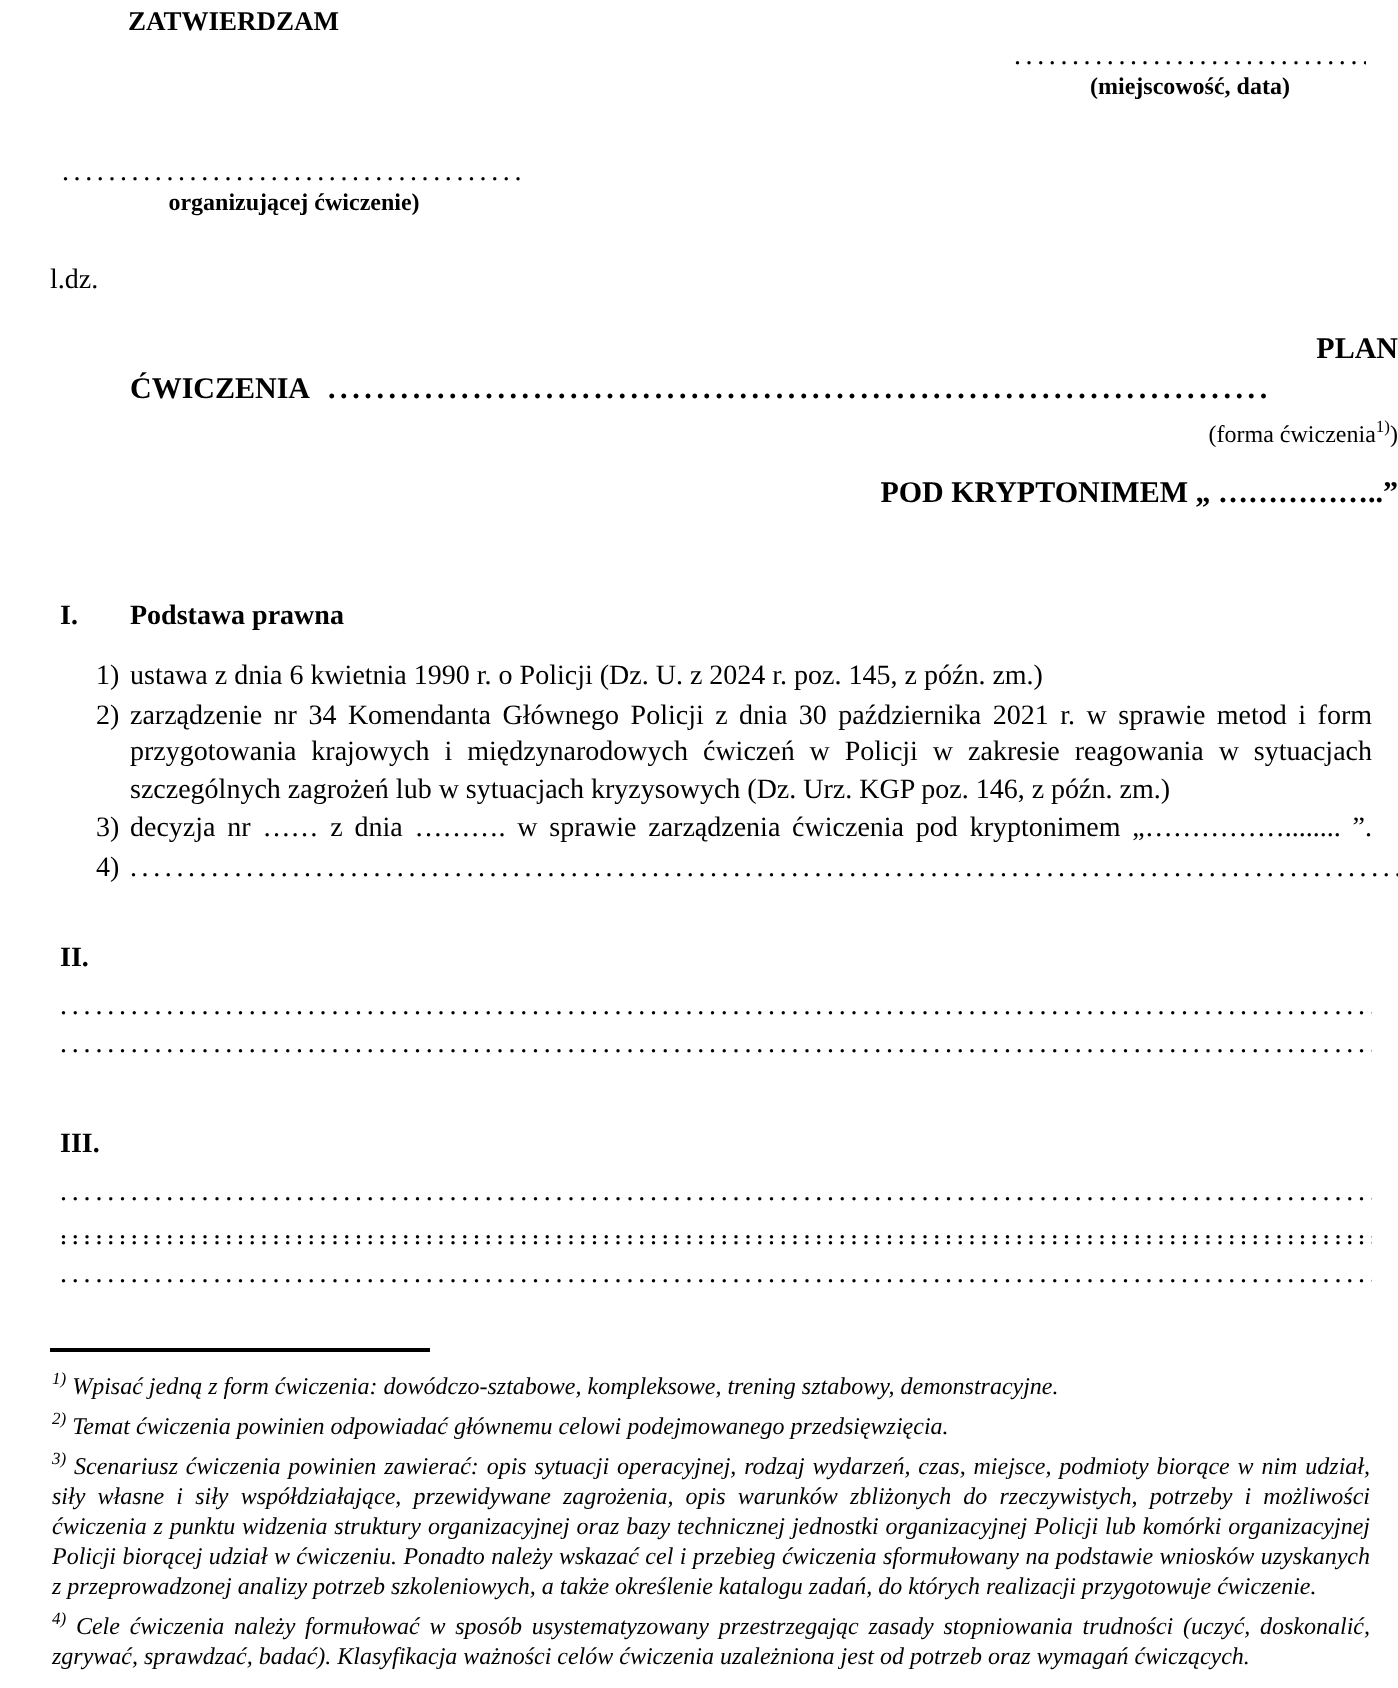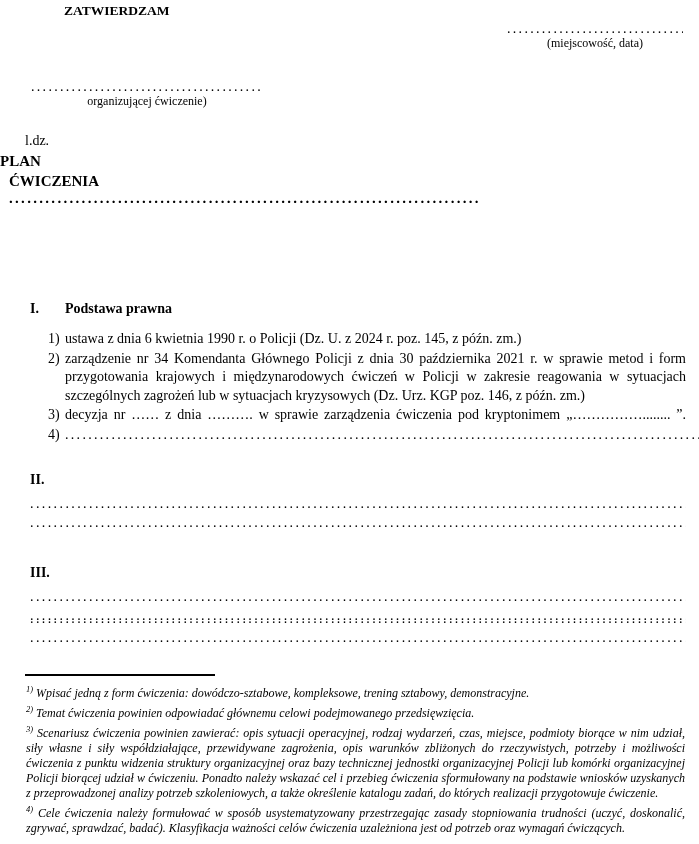--- a/index.html
+++ b/index.html
@@ -16,31 +16,31 @@
     vertical-align:baseline;
   }
   .fill-line{
     overflow:hidden;white-space:nowrap;height:19px;line-height:19px;
     letter-spacing:2.4px;font-size:14px;
   }
   
   .approve{position:absolute;left:64px;top:3px;font-weight:bold;font-size:13.5px;}
   .place-date{position:absolute;right:14px;top:22px;width:180px;display:flex;flex-direction:column;align-items:center;}
   .place-date .dots{width:176px;height:14px;line-height:14px;}
-  .caption{font-size:12px;line-height:13px;text-align:center;}
+  .caption{font-size:12px;line-height:13px;text-align:center;font-weight:bold;}
   .place-date .caption{margin-top:1px;}
   
   .signature{position:absolute;left:18px;top:80px;width:258px;display:flex;flex-direction:column;align-items:center;}
   .signature .dots{width:232px;height:14px;line-height:14px;}
   .signature .caption{margin-top:1px;}
   .ldz{position:absolute;left:25px;top:133px;font-size:14px;}
   
-  .title-block{position:absolute;left:0;right:0;top:152px;text-align:left;}
+  .title-block{position:absolute;left:0;right:0;top:166px;text-align:right;}
   .t-plan{font-weight:bold;font-size:15px;line-height:19px;}
-  .title-cw{display:flex;justify-content:center;align-items:baseline;font-weight:bold;font-size:15px;line-height:19px;margin-top:1px;flex-direction:column;}
+  .title-cw{display:flex;justify-content:center;align-items:baseline;font-weight:bold;font-size:15px;line-height:19px;margin-top:1px;}
   .title-cw .cw-dots{width:470px;margin-left:9px;font-size:15px;}
   .forma-caption{font-size:12px;line-height:14px;margin-top:1px;}
   .forma-caption sup{font-size:8.5px;}
   .t-krypto{font-weight:bold;font-size:15px;line-height:19px;margin-top:14px;}
   
   .section{position:absolute;left:30px;right:13px;}
   .sec1{top:299px;}
   .sec2{top:470px;}
   .sec3{top:563px;}
   .sec4{top:604px;}
@@ -78,20 +78,22 @@
   </div>
 
   <div class="ldz">l.dz.</div>
 
   <div class="title-block">
     <div class="t-plan">PLAN</div>
     <div class="title-cw">
       <span class="cw-label">ĆWICZENIA</span>
       <span class="dotfill cw-dots">................................................................................................................................................................................................................................................................................................</span>
     </div>
+    <div class="forma-caption"><span>(forma ćwiczenia</span><sup>1)</sup><span>)</span></div>
+    <div class="t-krypto">POD KRYPTONIMEM „ ……………..”</div>
   </div>
 
   <div class="section sec1">
     <div class="sec-head">
       <span class="rn">I.</span>
       <span class="sec-title">Podstawa prawna</span>
     </div>
     <div class="legal">
       <div class="legal-item">
         <span class="ln">1)</span>

